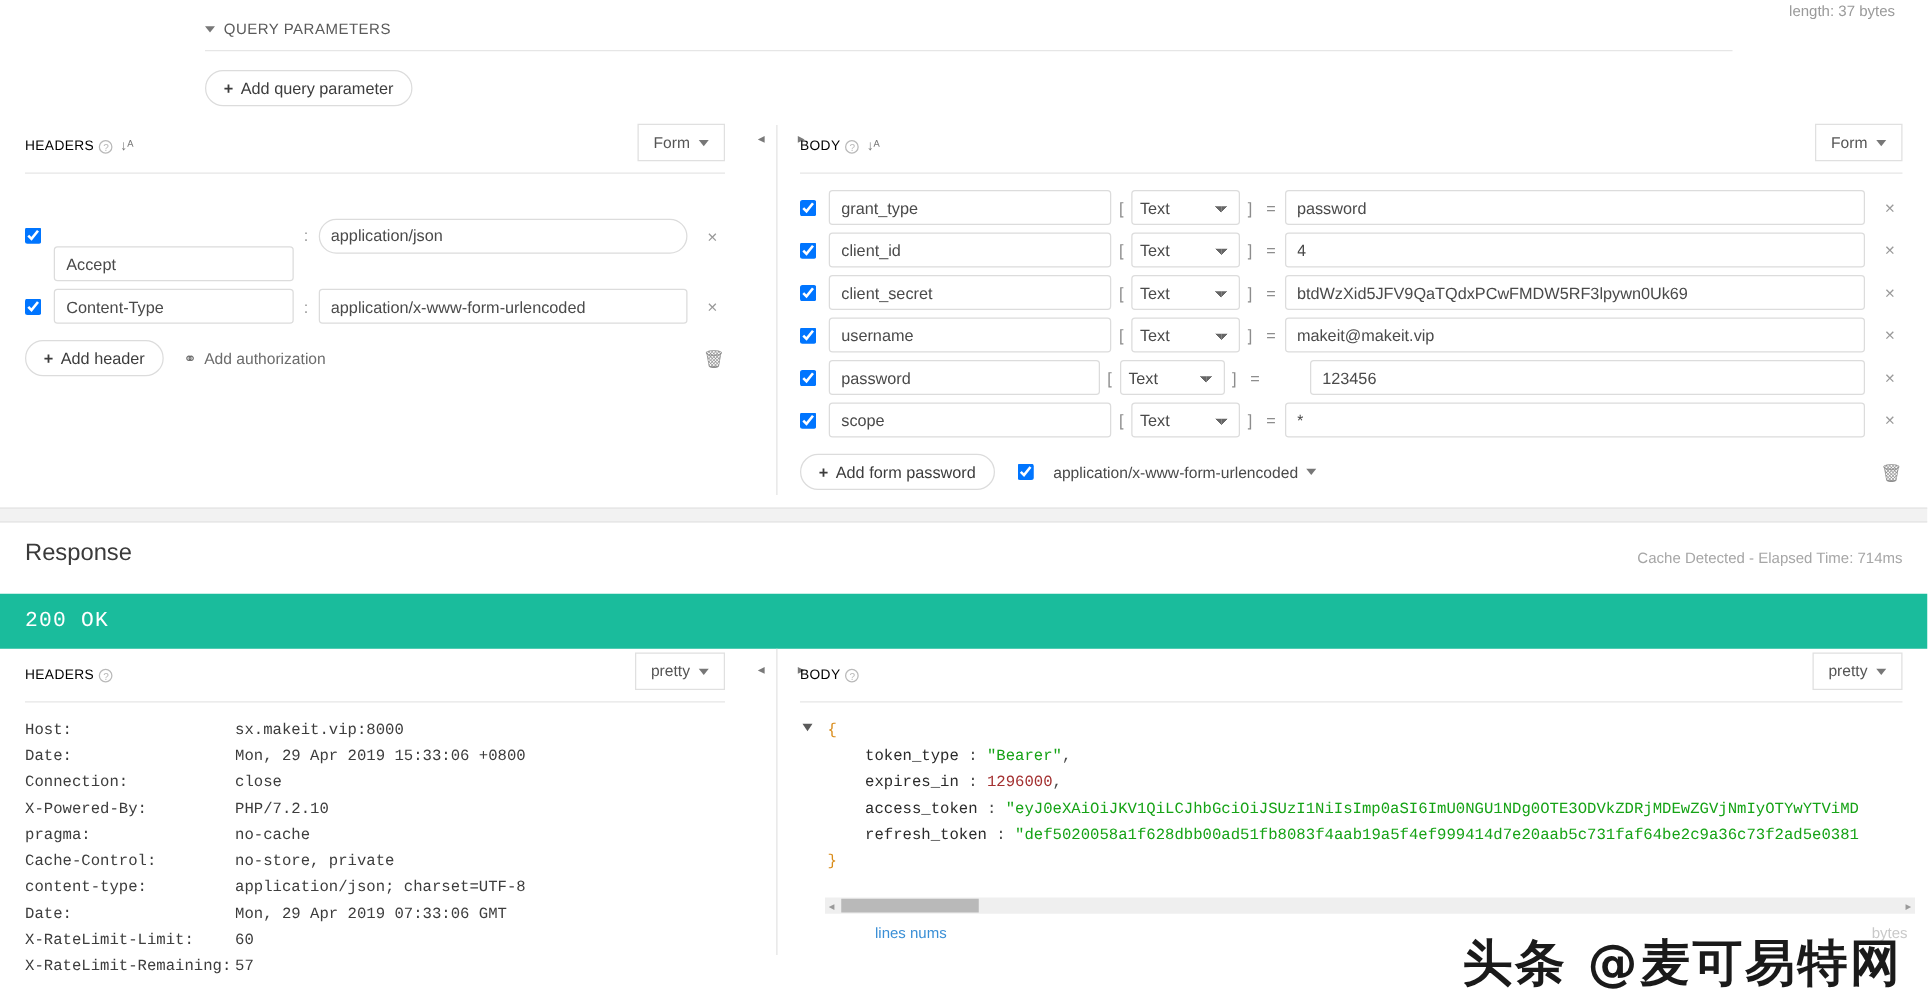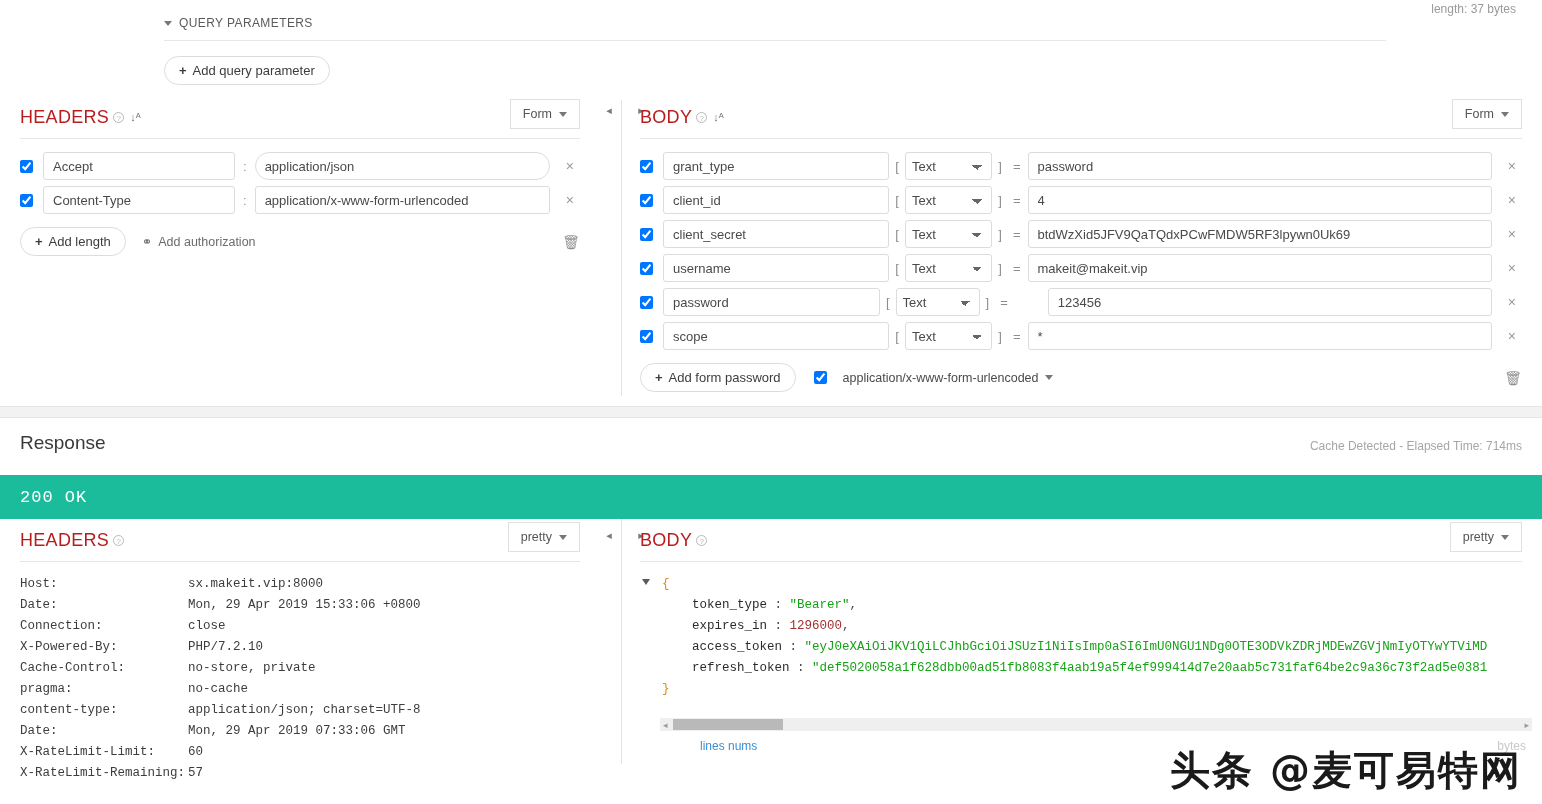--- a/index.html
+++ b/index.html
@@ -52,21 +52,21 @@
     position: absolute; left: 621px; top: 4px; width: 1px; height: 296px;
     background: #e3e3e3;
   }
 
   .sec-head {
     display: flex; align-items: center;
     padding: 0 20px; height: 42px;
     position: relative;
   }
   .sec-title {
-    font-size: 18px; color: #b91c1c; letter-spacing: .3px;
+    font-size: 11px; color: #000000; letter-spacing: .3px;
   }
   .q-icon {
     display: inline-block; width: 11px; height: 11px; line-height: 11px;
     border: 1px solid #b9b9b9; border-radius: 50%;
     font-size: 8px; text-align: center; color: #b9b9b9;
     margin-left: 4px; vertical-align: super;
   }
   .sort-icon { margin-left: 6px; font-size: 11px; color: #777; }
   .mode-select {
     position: absolute; right: 20px; top: 3px;
@@ -213,37 +213,37 @@
       <span class="sort-icon">↓ᴬ</span>
       <span class="mode-select">
         <span>Form</span>
         <span class="caret-down"></span>
       </span>
     </div>
     <div class="sec-rule"></div>
     <div class="rows" id="req-header-rows">
         <div class="row">
           <input type="checkbox" checked="" style="">
-          <input class="tf" style="width: 192px;" value="Accept">
+          <input class="tf" style="width: 192px; margin-top: 45px;" value="Accept">
           <span class="sep">:</span>
           <input class="tf" style="width: 318px; border-radius: 14px;" value="application/json">
           <span class="xbtn">×</span>
         </div>
         <div class="row">
           <input type="checkbox" checked="" style="">
           <input class="tf" style="width: 192px;" value="Content-Type">
           <span class="sep">:</span>
           <input class="tf" style="width: 318px;" value="application/x-www-form-urlencoded">
           <span class="xbtn">×</span>
         </div>
       </div>
     <div class="footer-row">
       <span class="pill">
         <span class="plus">+</span>
-        <span>Add length</span>
+        <span>Add header</span>
       </span>
       <span class="link-muted">
         <span>⚭</span>
         <span>Add authorization</span>
       </span>
       <span class="trash">🗑</span>
     </div>
   </div>
 
   <div class="panel-right">
@@ -370,26 +370,26 @@
         </div>
         <div class="hdr-line">
           <span class="hdr-key">Connection:</span>
           <span class="hdr-val">close</span>
         </div>
         <div class="hdr-line">
           <span class="hdr-key">X-Powered-By:</span>
           <span class="hdr-val">PHP/7.2.10</span>
         </div>
         <div class="hdr-line">
+          <span class="hdr-key">pragma:</span>
+          <span class="hdr-val">no-cache</span>
+        </div>
+        <div class="hdr-line">
           <span class="hdr-key">Cache-Control:</span>
           <span class="hdr-val">no-store, private</span>
-        </div>
-        <div class="hdr-line">
-          <span class="hdr-key">pragma:</span>
-          <span class="hdr-val">no-cache</span>
         </div>
         <div class="hdr-line">
           <span class="hdr-key">content-type:</span>
           <span class="hdr-val">application/json; charset=UTF-8</span>
         </div>
         <div class="hdr-line">
           <span class="hdr-key">Date:</span>
           <span class="hdr-val">Mon, 29 Apr 2019 07:33:06 GMT</span>
         </div>
         <div class="hdr-line">

